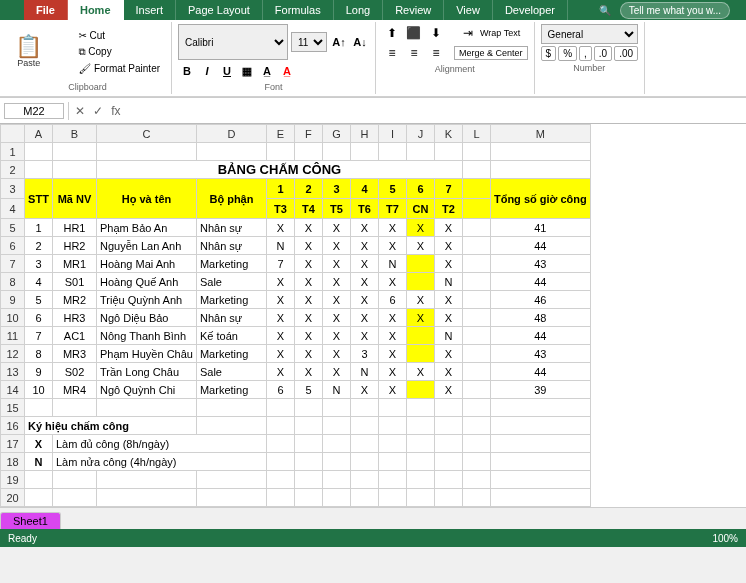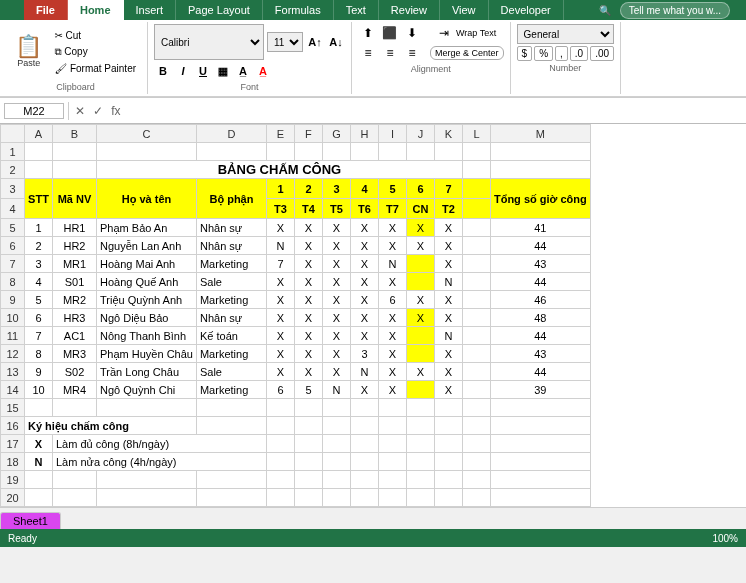--- a/index.html
+++ b/index.html
@@ -26,40 +26,40 @@
       display: flex; flex-direction: column; align-items: center; justify-content: center;
       padding: 2px 4px; cursor: pointer; border: 1px solid transparent; border-radius: 2px;
       font-size: 10px; color: #333; min-width: 28px;
     }
     .rb-btn-icon { font-size: 16px; line-height: 1; }
     .rb-btn-label { font-size: 9px; white-space: nowrap; }
 
     .rb-btn-large { flex-direction: column; min-width: 36px; font-size: 10px; }
     .rb-btn-large .rb-btn-icon { font-size: 22px; }
 
-    .rb-small-group { display: flex; flex-direction: column; gap: 1px; }
+    .rb-small-group { display: flex; flex-direction: column; gap: 1px; margin-left: 24px; }
     .rb-small { padding: 1px 4px; font-size: 10px; cursor: pointer; border: 1px solid transparent; border-radius: 2px; white-space: nowrap; }
 
     
     .font-controls { display: flex; flex-direction: column; gap: 2px; }
     .font-row1 { display: flex; gap: 3px; align-items: center; }
     .font-row2 { display: flex; gap: 2px; align-items: center; }
     .font-select { font-size: 10px; border: 1px solid #aaa; padding: 1px 2px; height: 36px; min-width: 110px; }
     .font-size { font-size: 10px; border: 1px solid #aaa; padding: 1px 2px; height: 20px; width: 36px; }
     .font-btn { width: 18px; height: 18px; font-size: 11px; font-weight: bold; cursor: pointer; border: 1px solid transparent; border-radius: 2px; background: #fff; display: inline-flex; align-items: center; justify-content: center; }
     .font-btn.bold { font-weight: 900; }
     .font-btn.italic { font-style: italic; }
     .font-btn.underline { text-decoration: underline; }
 
     
     .align-controls { display: flex; flex-direction: column; gap: 2px; }
     .align-row { display: flex; gap: 2px; align-items: center; }
     .align-btn { width: 20px; height: 18px; font-size: 12px; cursor: pointer; border: 1px solid transparent; border-radius: 2px; background: #fff; display: inline-flex; align-items: center; justify-content: center; }
 
-    .merge-btn { font-size: 9px; border: 1px solid #aaa; padding: 1px 4px; cursor: pointer; background: #fff; border-radius: 6px; white-space: nowrap; }
+    .merge-btn { font-size: 9px; border: 1px solid #aaa; padding: 1px 4px; cursor: pointer; background: #fff; border-radius: 0; white-space: nowrap; }
 
     
     .number-select { font-size: 10px; border: 1px solid #aaa; padding: 1px 2px; height: 20px; min-width: 90px; }
     .number-controls { display: flex; flex-direction: column; gap: 2px; }
     .number-row { display: flex; gap: 2px; align-items: center; }
     .number-btn { font-size: 10px; border: 1px solid #aaa; padding: 1px 4px; cursor: pointer; background: #fff; border-radius: 2px; }
 
     
     .tellme { font-size: 10px; color: #666; padding: 2px 8px; border: 1px solid #ccc; border-radius: 12px; margin: auto 8px; cursor: pointer; white-space: nowrap; }
 
@@ -101,21 +101,21 @@
 </head>
 <body>
 
 <div class="ribbon">
   <div class="ribbon-tabs">
     <div class="ribbon-tab" style="background:#c0392b; color:#fff; font-weight:bold;margin-left:24px;">File</div>
     <div class="ribbon-tab active">Home</div>
     <div class="ribbon-tab">Insert</div>
     <div class="ribbon-tab">Page Layout</div>
     <div class="ribbon-tab">Formulas</div>
-    <div class="ribbon-tab">Text</div>
+    <div class="ribbon-tab">Long</div>
     <div class="ribbon-tab">Review</div>
     <div class="ribbon-tab">View</div>
     <div class="ribbon-tab">Developer</div>
     <div style="margin-left:auto; display:flex; align-items:center; padding-right:8px;">
       <span style="font-size:10px; color:#fff;">🔍</span>
       <span class="tellme" style="background:rgba(255,255,255,0.2); color:#fff; border-color:rgba(255,255,255,0.4);">Tell me what you w...</span>
     </div>
   </div>
 
   <div class="ribbon-content">

